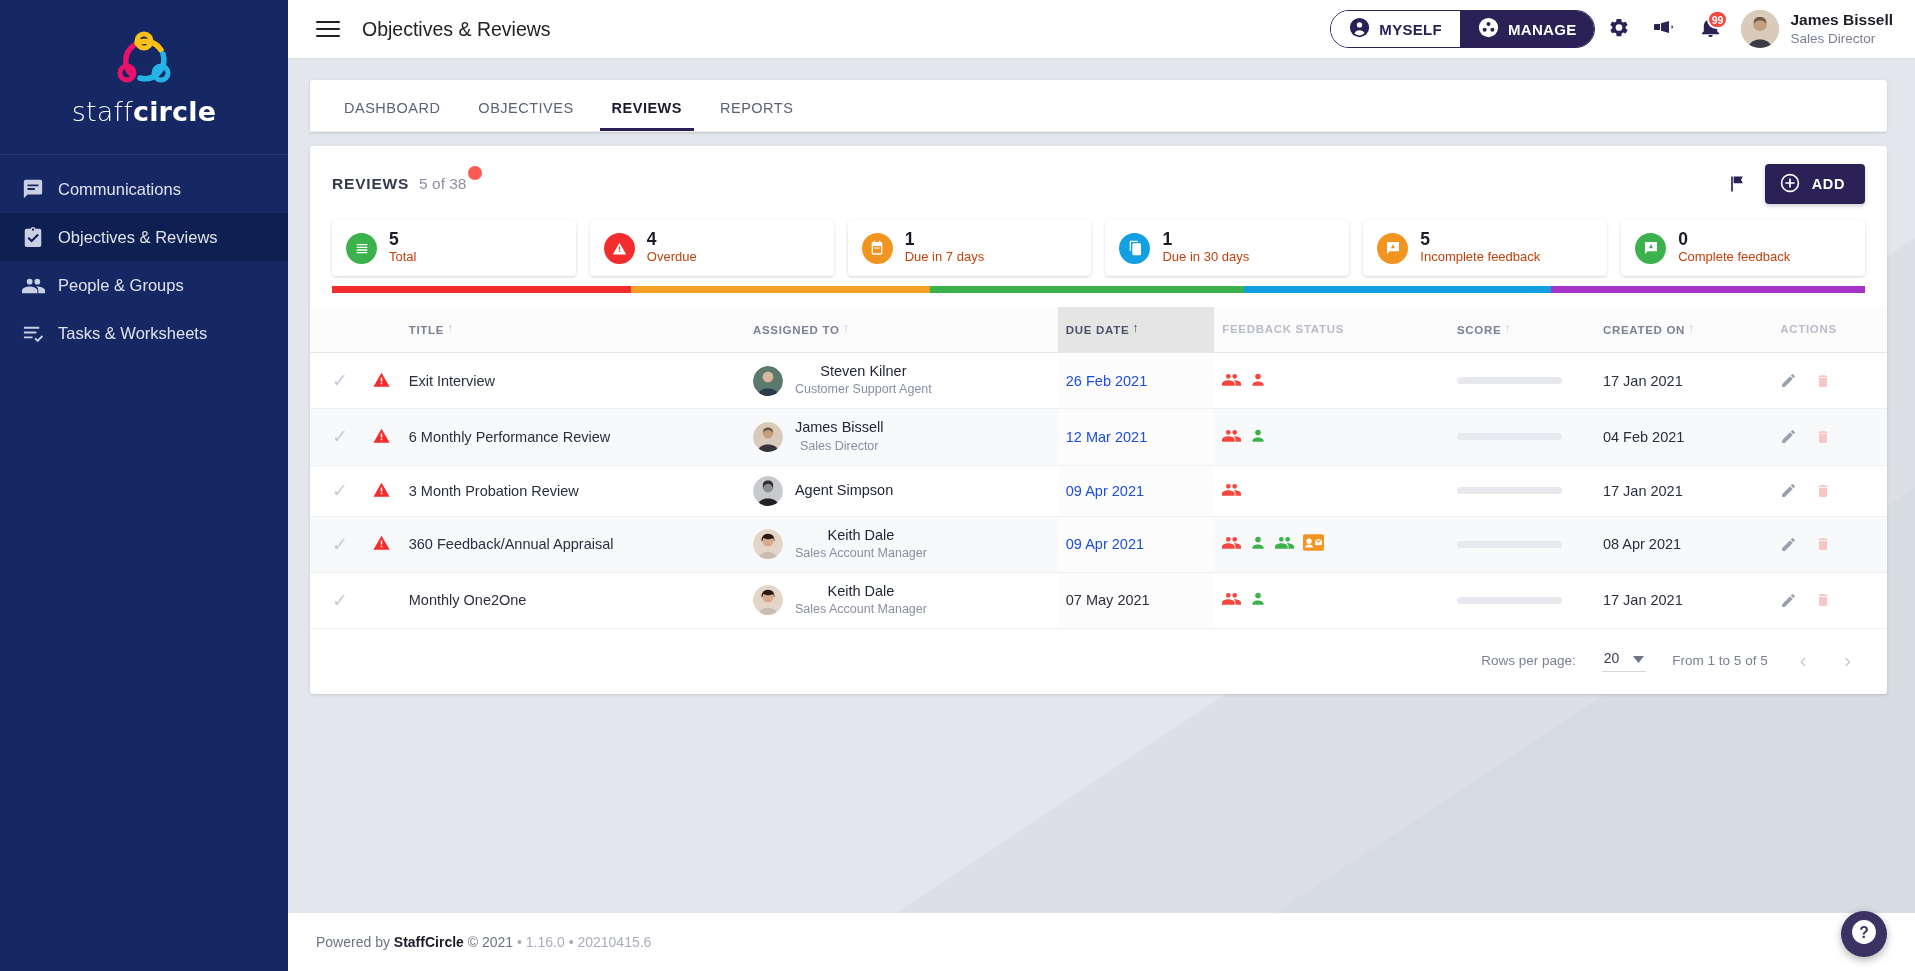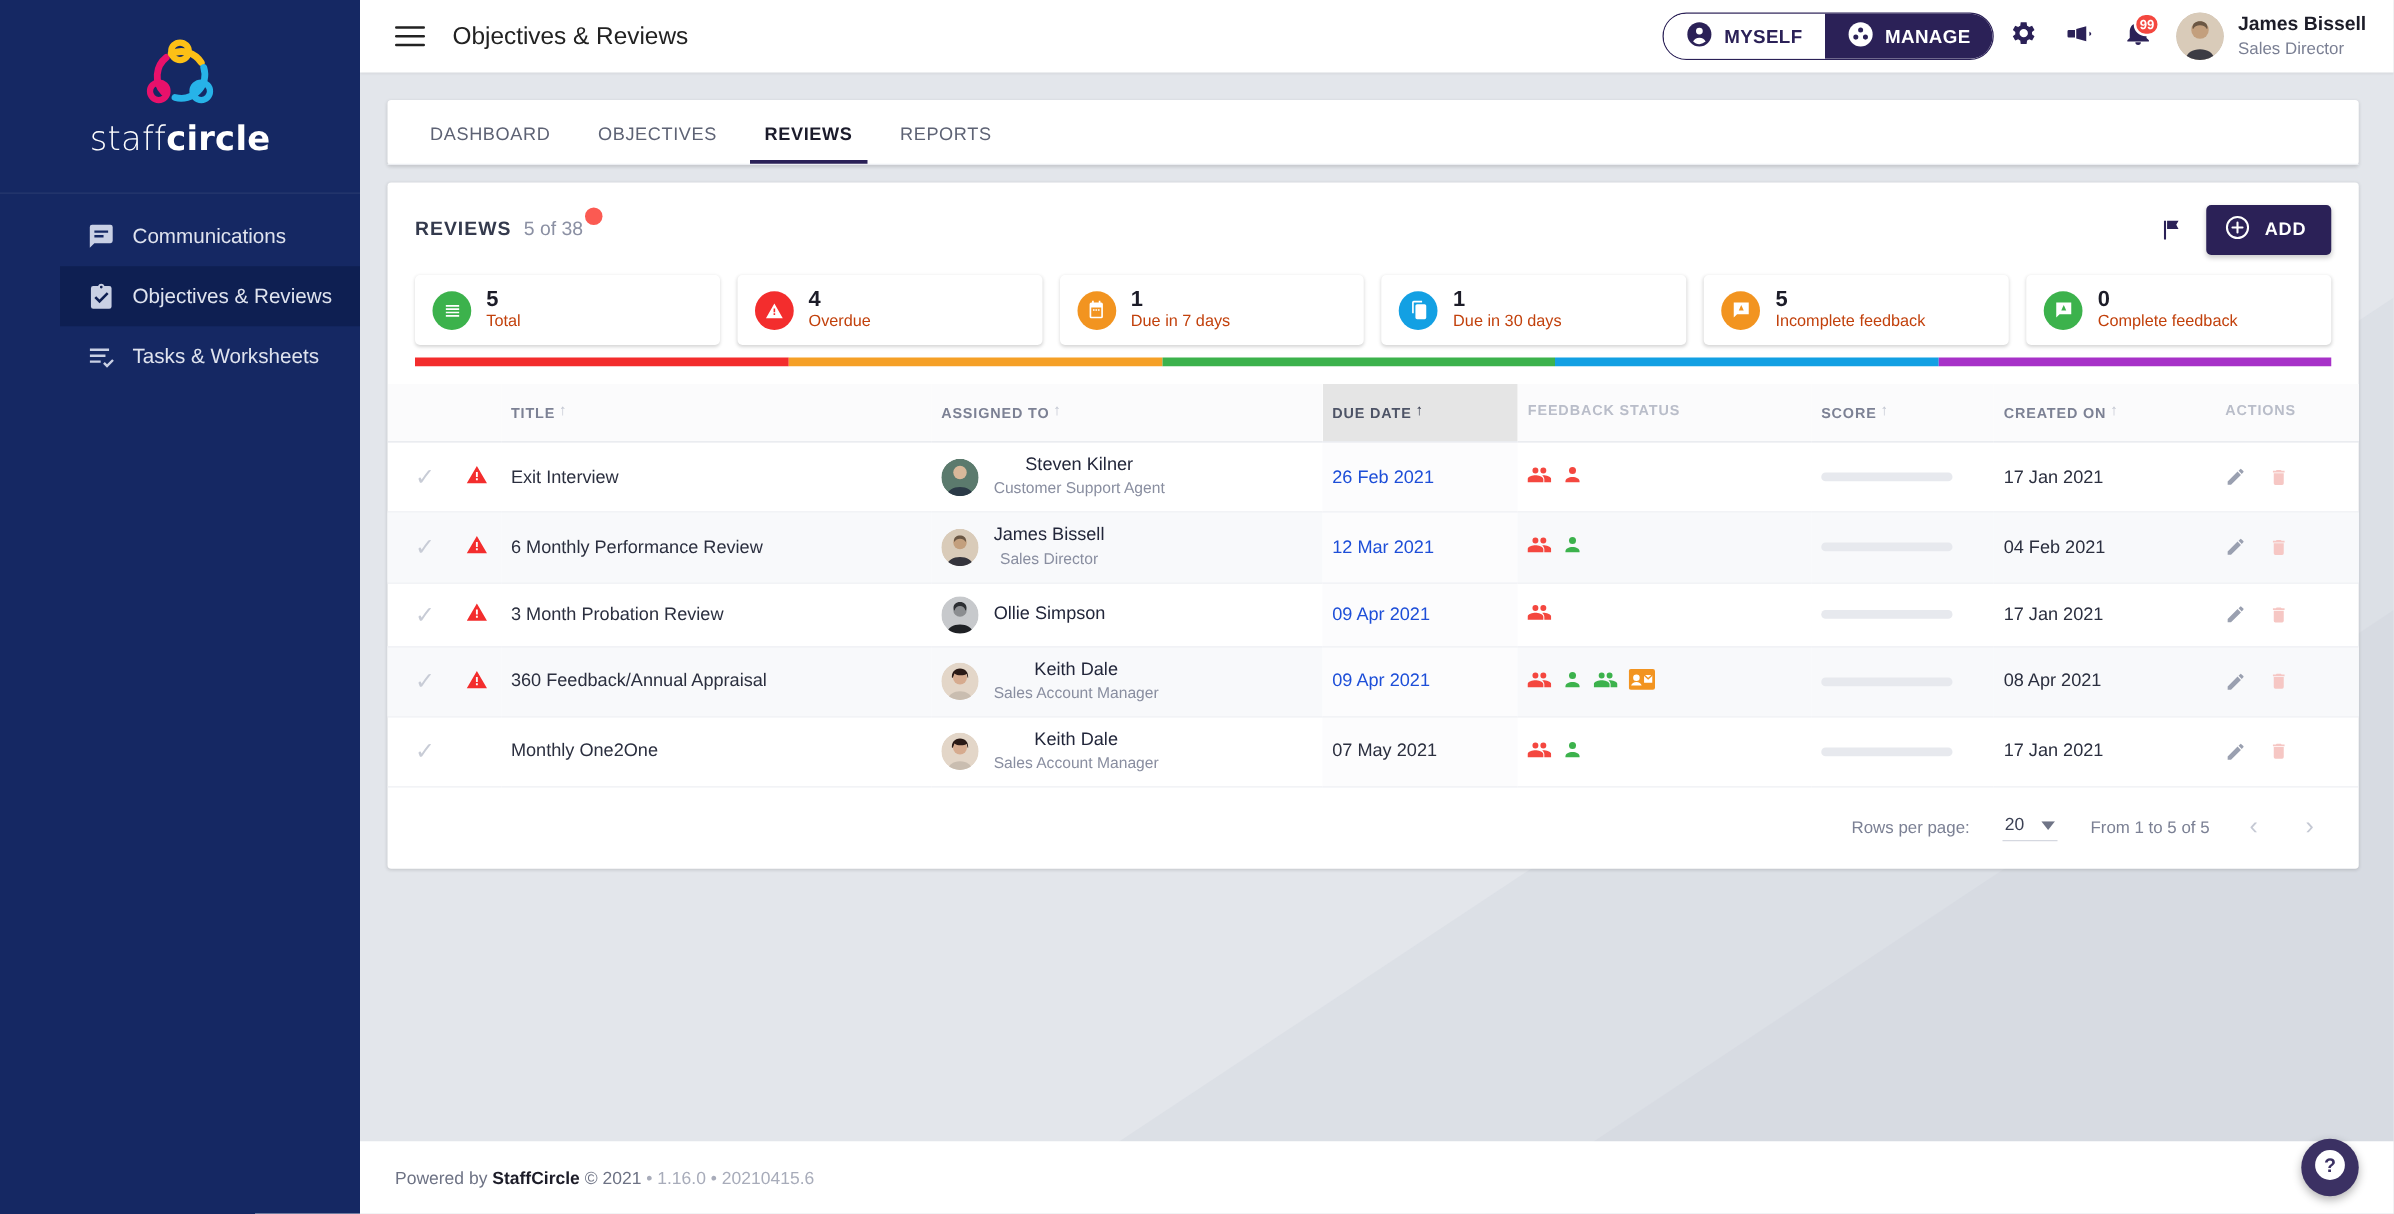--- a/index.html
+++ b/index.html
@@ -26,21 +26,21 @@
     border-bottom: 1px solid #27386f;
   }
   .logo-mark { width: 70px; height: 62px; }
   .logo-text {
     margin-top: 6px;
     font-size: 27px; letter-spacing: .2px; color: #fff;
     font-family: "DejaVu Sans", sans-serif;
   }
   .logo-text .lt-light { font-weight: 300; }
   .logo-text .lt-bold { font-weight: 700; }
-  .nav { padding-top: 10px; padding-left: 48px; }
+  .nav { padding-top: 10px; }
   .nav-item {
     display: flex; align-items: center;
     height: 48px; padding: 0 0 0 22px;
     color: #dfe3ee; font-size: 16.5px;
     cursor: pointer;
     margin-bottom: 0;
   }
   .nav-item .ni-ico {
     width: 36px; flex: 0 0 36px;
     display: flex; align-items: center;
@@ -287,20 +287,28 @@
         </span>
         <span class="nav-label">Communications</span>
       </div>
       <div class="nav-item active">
         <span class="ni-ico">
           <svg width="22" height="22" viewBox="0 0 24 24" fill="currentColor">
               <path d="M19 3h-4.2A3 3 0 0 0 9.2 3H5a2 2 0 0 0-2 2v16a2 2 0 0 0 2 2h14a2 2 0 0 0 2-2V5a2 2 0 0 0-2-2zm-7-.2a1.2 1.2 0 1 1 0 2.4 1.2 1.2 0 0 1 0-2.4zM10.5 18 6 13.5l1.6-1.6 2.9 2.9 6.3-6.3L18.4 10 10.5 18z"></path>
             </svg>
         </span>
         <span class="nav-label">Objectives &amp; Reviews</span>
+      </div>
+      <div class="nav-item">
+        <span class="ni-ico">
+          <svg width="23" height="23" viewBox="0 0 24 24" fill="currentColor">
+              <path d="M16 11a3 3 0 1 0 0-6 3 3 0 0 0 0 6zm-8 0a3 3 0 1 0 0-6 3 3 0 0 0 0 6zm0 2c-2.7 0-8 1.3-8 4v3h16v-3c0-2.7-5.3-4-8-4zm8 0c-.3 0-.7 0-1.1.1 1.3 1 2.1 2.2 2.1 3.9v3h7v-3c0-2.7-5.3-4-8-4z"></path>
+            </svg>
+        </span>
+        <span class="nav-label">People &amp; Groups</span>
       </div>
       <div class="nav-item">
         <span class="ni-ico">
           <svg width="23" height="23" viewBox="0 0 24 24" fill="currentColor">
               <path d="M2 5h16v2H2V5zm0 5h13v2H2v-2zm0 5h9v2H2v-2zm14.3 6L13 17.7l1.4-1.4 1.9 1.9 4.3-4.3L22 15.3 16.3 21z"></path>
             </svg>
         </span>
         <span class="nav-label">Tasks &amp; Worksheets</span>
       </div>
     </nav>
@@ -646,21 +654,21 @@
               <td class="c-title">3 Month Probation Review</td>
               <td class="c-assigned">
                 <div class="assignee">
                   <span class="av"><svg width="30" height="30" viewBox="0 0 30 30">
                         <circle cx="15" cy="15" r="15" fill="#c7c9cc"></circle>
                         <circle cx="15" cy="11" r="5.4" fill="#8b8d90"></circle>
                         <path d="M15 4.6c3.2 0 5.2 2 5.2 4.6 0 1-.3 1.8-.8 2.3-.4-2.4-2.2-3.7-4.4-3.7s-4 1.3-4.4 3.7c-.5-.5-.8-1.3-.8-2.3 0-2.6 2-4.6 5.2-4.6z" fill="#2d2f33"></path>
                         <path d="M4 30c1.5-5.3 5.4-7.5 11-7.5S24.5 24.7 26 30H4z" fill="#1f2125"></path>
                       </svg></span>
                   <div>
-                    <div class="a-name">Ollie Simpson</div>
+                    <div class="a-name">Agent Simpson</div>
                   </div>
                 </div>
               </td>
               <td class="c-due sorted-cell"><span class="due-overdue">09 Apr 2021</span></td>
               <td class="c-fb">
                 <div class="fb-icons">
                   <span style="color:#f4473f"><svg width="19" height="19" viewBox="0 0 24 24" fill="currentColor">
                         <path d="M16 11a3 3 0 1 0 0-6 3 3 0 0 0 0 6zm-8 0a3 3 0 1 0 0-6 3 3 0 0 0 0 6zm0 2c-2.7 0-8 1.3-8 4v3h16v-3c0-2.7-5.3-4-8-4zm8 0c-.3 0-.7 0-1.1.1 1.3 1 2.1 2.2 2.1 3.9v3h7v-3c0-2.7-5.3-4-8-4z"></path>
                       </svg></span>
                 </div>

